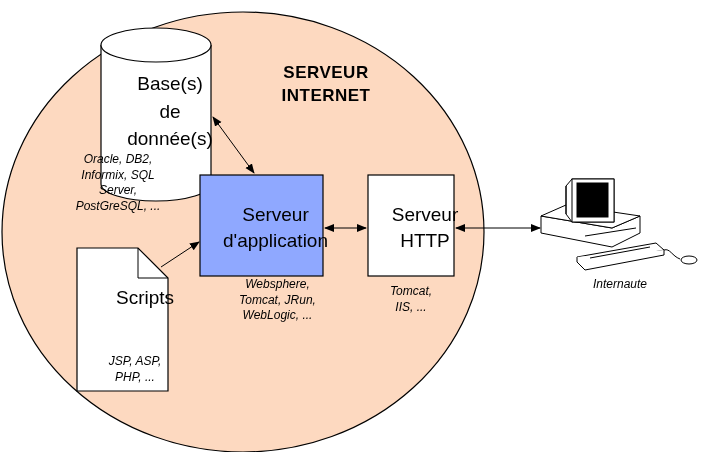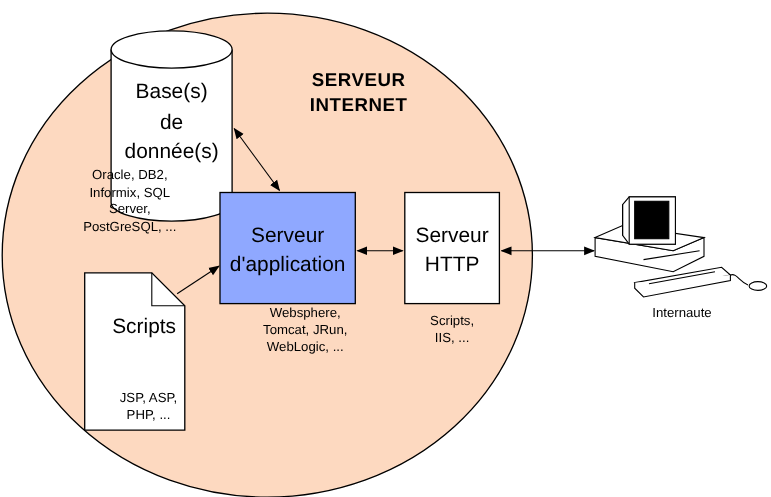--- a/index.html
+++ b/index.html
@@ -1,20 +1,20 @@
 <!DOCTYPE html>
 <html><head>
 <meta charset="utf-8">
 <style>
   html, body { margin: 0; padding: 0; background: #ffffff; }
   body { width: 701px; height: 452px; position: relative; overflow: hidden; font-family: "Liberation Sans", sans-serif; }
   svg { position: absolute; left: 0; top: 0; }
   .lbl { position: absolute; text-align: center; color: #000; font-family: "Liberation Sans", sans-serif; line-height: 1.2; }
-  .big { font-size: 19px; }
-  .small { font-size: 12px; line-height: 1.3; }
+  .big { font-size: 19px; padding-left: 14px; }
+  .small { font-size: 12px; line-height: 1.3; font-style: italic; }
   .title { font-size: 17px; font-weight: bold; letter-spacing: 0.5px; line-height: 1.35; }
   .pre { white-space: pre-line; }
 </style>
 </head>
 <body>
 
 <svg width="701" height="452" viewBox="0 0 701 452">
   <defs>
     <marker id="ah" markerWidth="10" markerHeight="10" refX="9" refY="5" orient="auto-start-reverse" markerUnits="userSpaceOnUse">
       <path d="M0,1 L10,5 L0,9 Z" fill="#000"></path>
@@ -76,16 +76,16 @@
 PHP, ...</div>
 
 <div class="lbl big pre" style="left:200px; top:202px; width:123px; line-height:1.35;">Serveur
 d'application</div>
 <div class="lbl small pre" style="left:216px; top:277px; width:123px;">Websphere,
 Tomcat, JRun,
 WebLogic, ...</div>
 
 <div class="lbl big pre" style="left:368px; top:202px; width:86px; line-height:1.35;">Serveur
 HTTP</div>
-<div class="lbl small pre" style="left:368px; top:284px; width:86px;">Scripts,
+<div class="lbl small pre" style="left:368px; top:284px; width:86px;">Tomcat,
 IIS, ...</div>
 
 <div class="lbl small" style="left:575px; top:277px; width:90px;">Internaute</div>
 
 </body></html>

